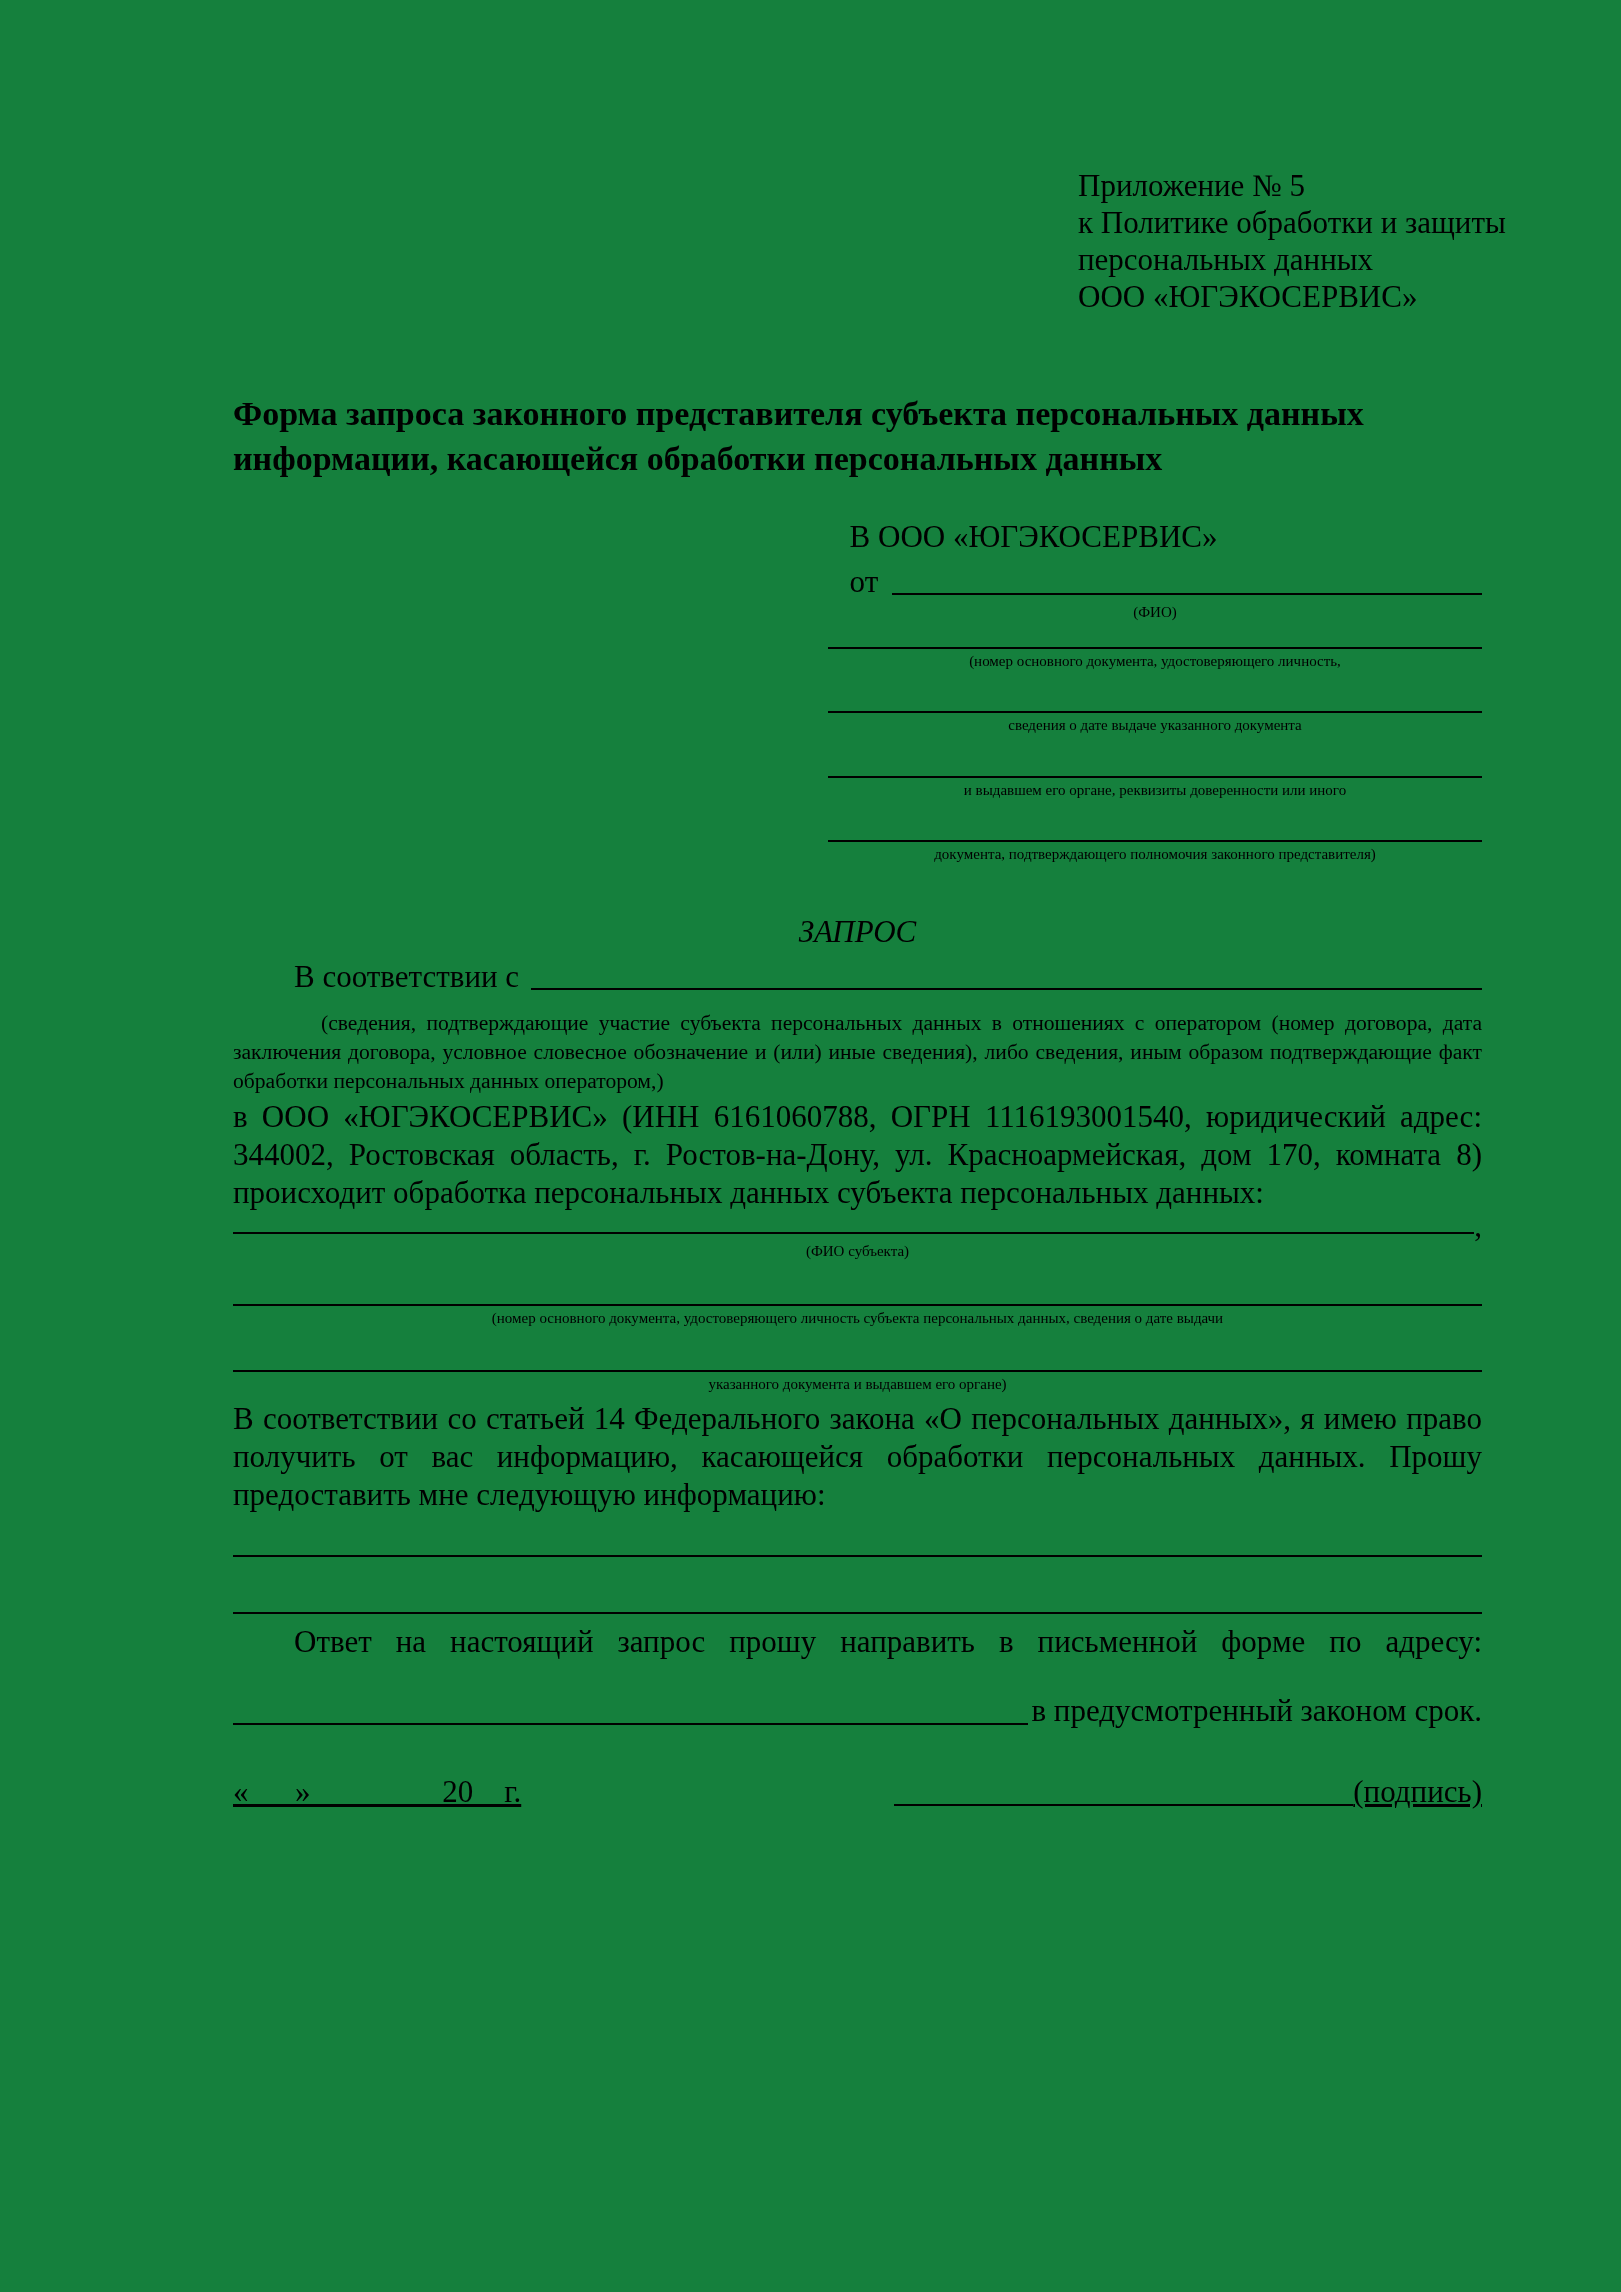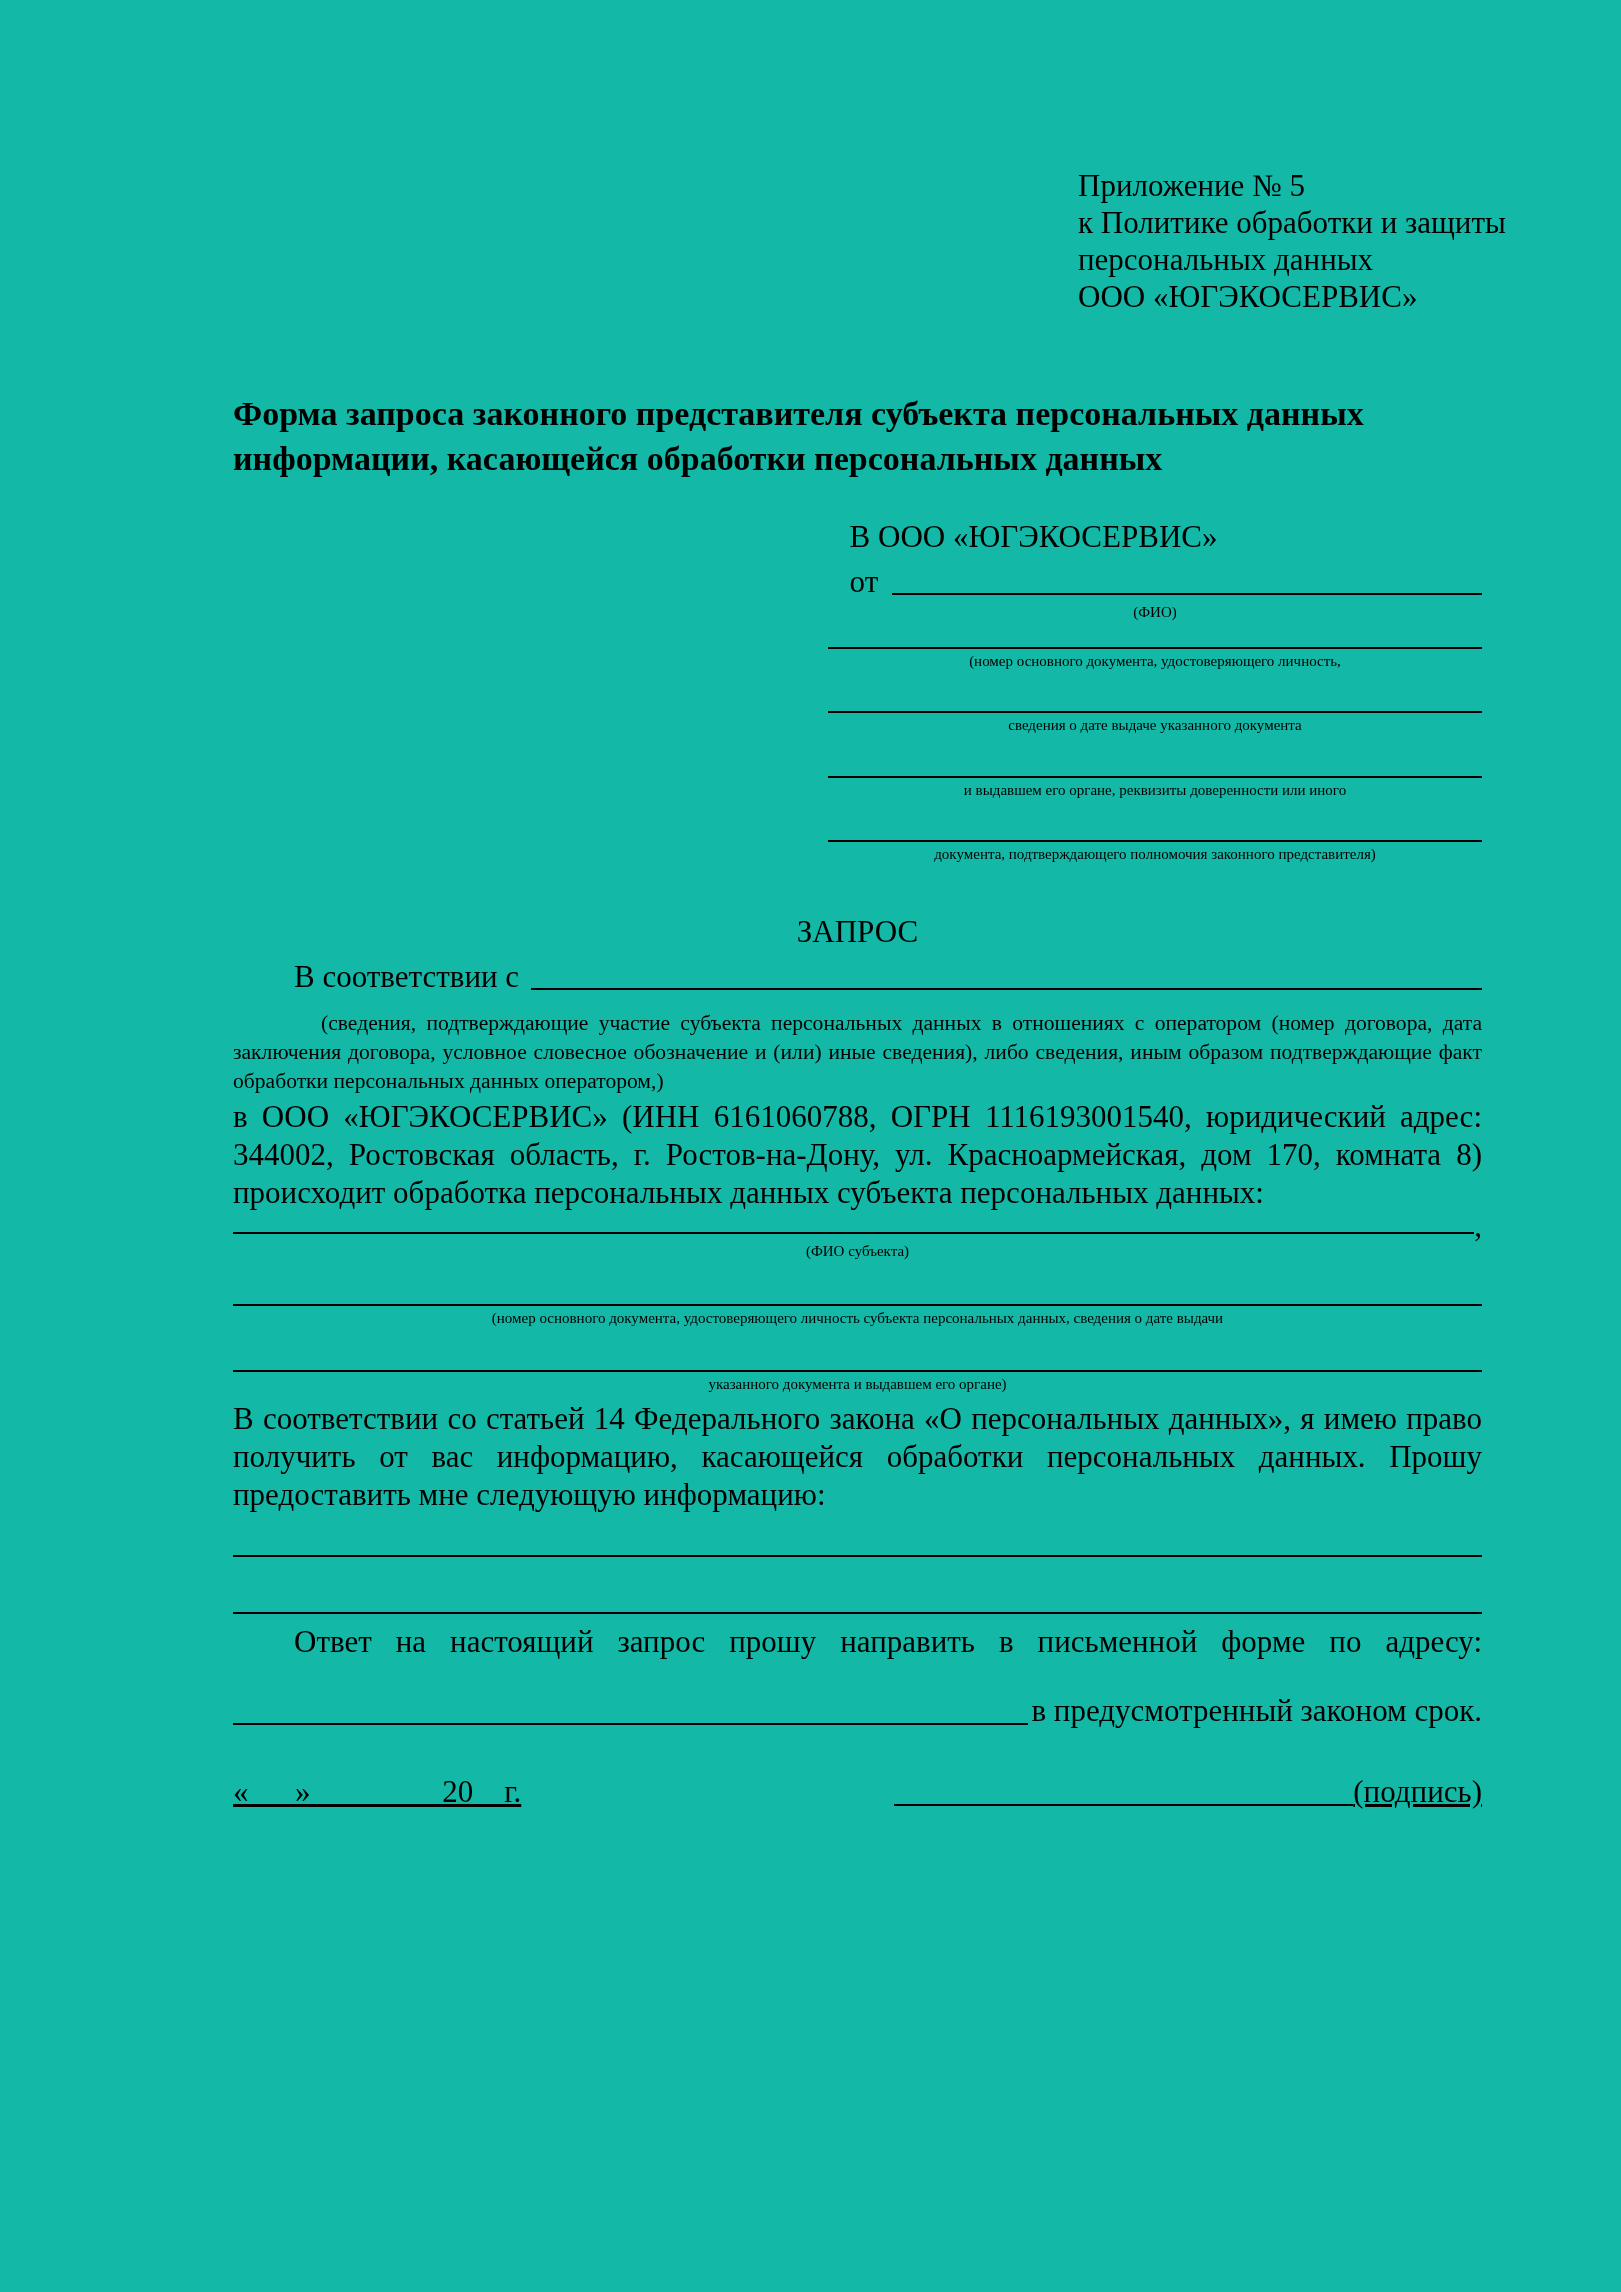--- a/index.html
+++ b/index.html
@@ -1,17 +1,17 @@
 <!DOCTYPE html>
 <html lang="ru"><head>
 <meta charset="utf-8">
 <style>
   html,body{margin:0;padding:0;background:#ffffff;}
   .page{
-    width:1621px;height:2293px;background:#14b8a6;color:#000;
+    width:1621px;height:2293px;background:#15803d;color:#000;
     font-family:"Liberation Serif","DejaVu Serif",serif;
     font-size:31px;box-sizing:border-box;
     padding:167px 139px 0 233px;position:relative;overflow:hidden;
   }
   
   .header-block{margin-left:845px;line-height:37px;}
   .header-block div{white-space:nowrap;}
   
   .doc-title{margin-top:76px;text-align:left;font-weight:bold;font-size:34px;line-height:45px;}
   
@@ -22,21 +22,21 @@
   .from-row .label{padding-right:13.7px;}
   .fill{flex:1;border-bottom:2px solid #000;height:29px;margin-bottom:4.9px;}
   .caption{font-size:15px;line-height:25.5px;text-align:center;}
   .blank-line{border-bottom:2px solid #000;}
   .mt22{margin-top:21.6px;}
   .mt38{margin-top:37px;}
   .mt40{margin-top:39px;}
   .mt42{margin-top:41px;}
   .mt56{margin-top:55px;}
   
-  .request-heading{margin-top:45px;text-align:center;line-height:37px;}
+  .request-heading{margin-top:45px;text-align:center;line-height:37px;font-style:italic;}
   .intro-row{margin-top:7.8px;}
   .intro-row .indent{width:61px;}
   .intro-row .label{padding-right:11.8px;white-space:nowrap;}
   .small-par{margin:14px 0 0;font-size:21.6px;line-height:29px;text-align:justify;text-indent:88px;}
   .body-par{margin:2px 0 0;line-height:38px;text-align:justify;}
   .line-comma{margin-top:0;height:27.4px;}
   .line-comma .comma{line-height:27.4px;}
   .reply-par{margin-top:9.8px;line-height:38px;text-align:justify;text-align-last:justify;text-indent:61px;}
   .reply-row{line-height:38px;margin-top:5.9px;}
   .reply-row .tail{white-space:nowrap;padding-left:3.9px;}

